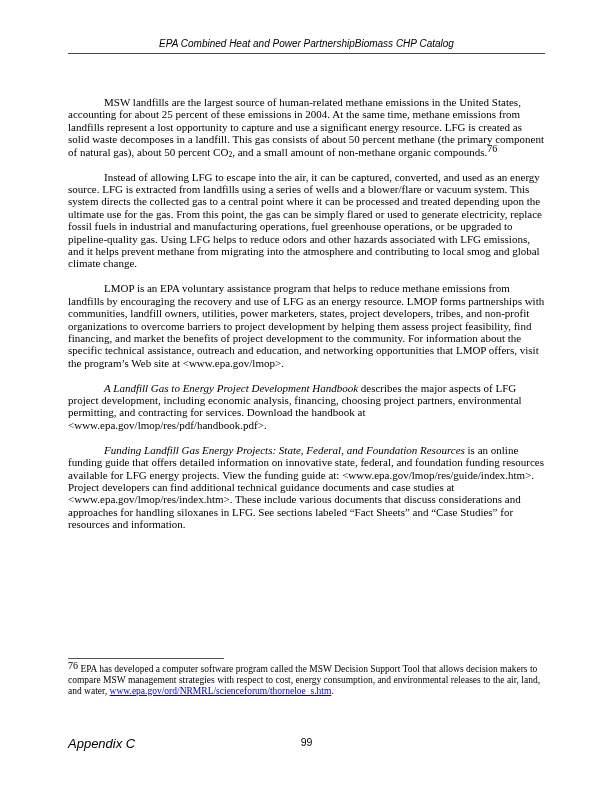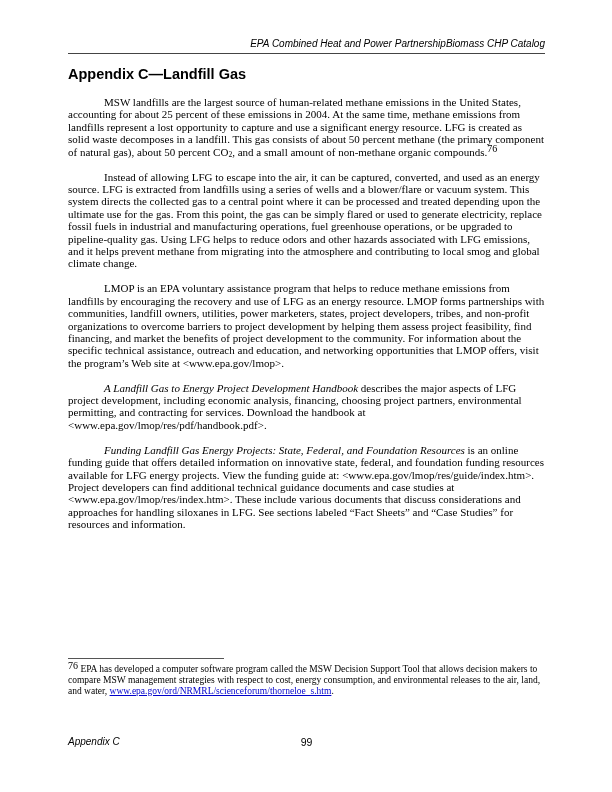--- a/index.html
+++ b/index.html
@@ -12,21 +12,21 @@
     overflow: hidden;
     color: #000;
   }
   
   .header {
     position: absolute;
     top: 38px;
     left: 68px;
     width: 477px;
     display: flex;
-    justify-content: flex-end;
+    justify-content: center;
     align-items: baseline;
     font-family: "Liberation Sans", sans-serif;
     font-style: italic;
     font-size: 10px;
     padding-bottom: 4px;
     border-bottom: 1px solid #444;
   }
   
   .doc-title {
     position: absolute;
@@ -90,40 +90,39 @@
     left: 68px;
     width: 477px;
     height: 14px;
   }
   .footer-left {
     position: absolute;
     left: 0;
     top: 0;
     font-family: "Liberation Sans", sans-serif;
     font-style: italic;
-    font-size: 10px;
+    font-size: 13px;
   }
   .footer-page {
     width: 100%;
     text-align: center;
     font-family: Liberation Sans, sans-serif;
     font-size: 10.5px;
   }
 </style>
 </head>
 <body>
 
 <div class="page">
 
   <div class="header">
     <span>EPA Combined Heat and Power Partnership</span>
     <span>Biomass CHP Catalog</span>
   </div>
 
-  <div class="doc-title">Appendix C—Landfill Gas</div>
 
   <div class="body-text">
       <p><span class="seg-normal">MSW landfills are the largest source of human-related methane emissions in the United States, accounting for about 25 percent of these emissions in 2004. At the same time, methane emissions from landfills represent a lost opportunity to capture and use a significant energy resource. LFG is created as solid waste decomposes in a landfill. This gas consists of about 50 percent methane (the primary component of natural gas), about 50 percent CO</span><span class="seg-sub">2</span><span class="seg-normal">, and a small amount of non-methane organic compounds.</span><span class="seg-sup">76</span></p>
       <p><span class="seg-normal">Instead of allowing LFG to escape into the air, it can be captured, converted, and used as an energy source. LFG is extracted from landfills using a series of wells and a blower/flare or vacuum system. This system directs the collected gas to a central point where it can be processed and treated depending upon the ultimate use for the gas. From this point, the gas can be simply flared or used to generate electricity, replace fossil fuels in industrial and manufacturing operations, fuel greenhouse operations, or be upgraded to pipeline-quality gas. Using LFG helps to reduce odors and other hazards associated with LFG emissions, and it helps prevent methane from migrating into the atmosphere and contributing to local smog and global climate change.</span></p>
       <p><span class="seg-normal">LMOP is an EPA voluntary assistance program that helps to reduce methane emissions from landfills by encouraging the recovery and use of LFG as an energy resource. LMOP forms partnerships with communities, landfill owners, utilities, power marketers, states, project developers, tribes, and non-profit organizations to overcome barriers to project development by helping them assess project feasibility, find financing, and market the benefits of project development to the community. For information about the specific technical assistance, outreach and education, and networking opportunities that LMOP offers, visit the program’s Web site at &lt;www.epa.gov/lmop&gt;.</span></p>
       <p><span class="seg-italic">A Landfill Gas to Energy Project Development Handbook</span><span class="seg-normal"> describes the major aspects of LFG project development, including economic analysis, financing, choosing project partners, environmental permitting, and contracting for services. Download the handbook at &lt;www.epa.gov/lmop/res/pdf/handbook.pdf&gt;.</span></p>
       <p><span class="seg-italic">Funding Landfill Gas Energy Projects: State, Federal, and Foundation Resources</span><span class="seg-normal"> is an online funding guide that offers detailed information on innovative state, federal, and foundation funding resources available for LFG energy projects. View the funding guide at: &lt;www.epa.gov/lmop/res/guide/index.htm&gt;. Project developers can find additional technical guidance documents and case studies at &lt;www.epa.gov/lmop/res/index.htm&gt;. These include various documents that discuss considerations and approaches for handling siloxanes in LFG. See sections labeled “Fact Sheets” and “Case Studies” for resources and information.</span></p>
     </div>
 
   <div class="footnote">

